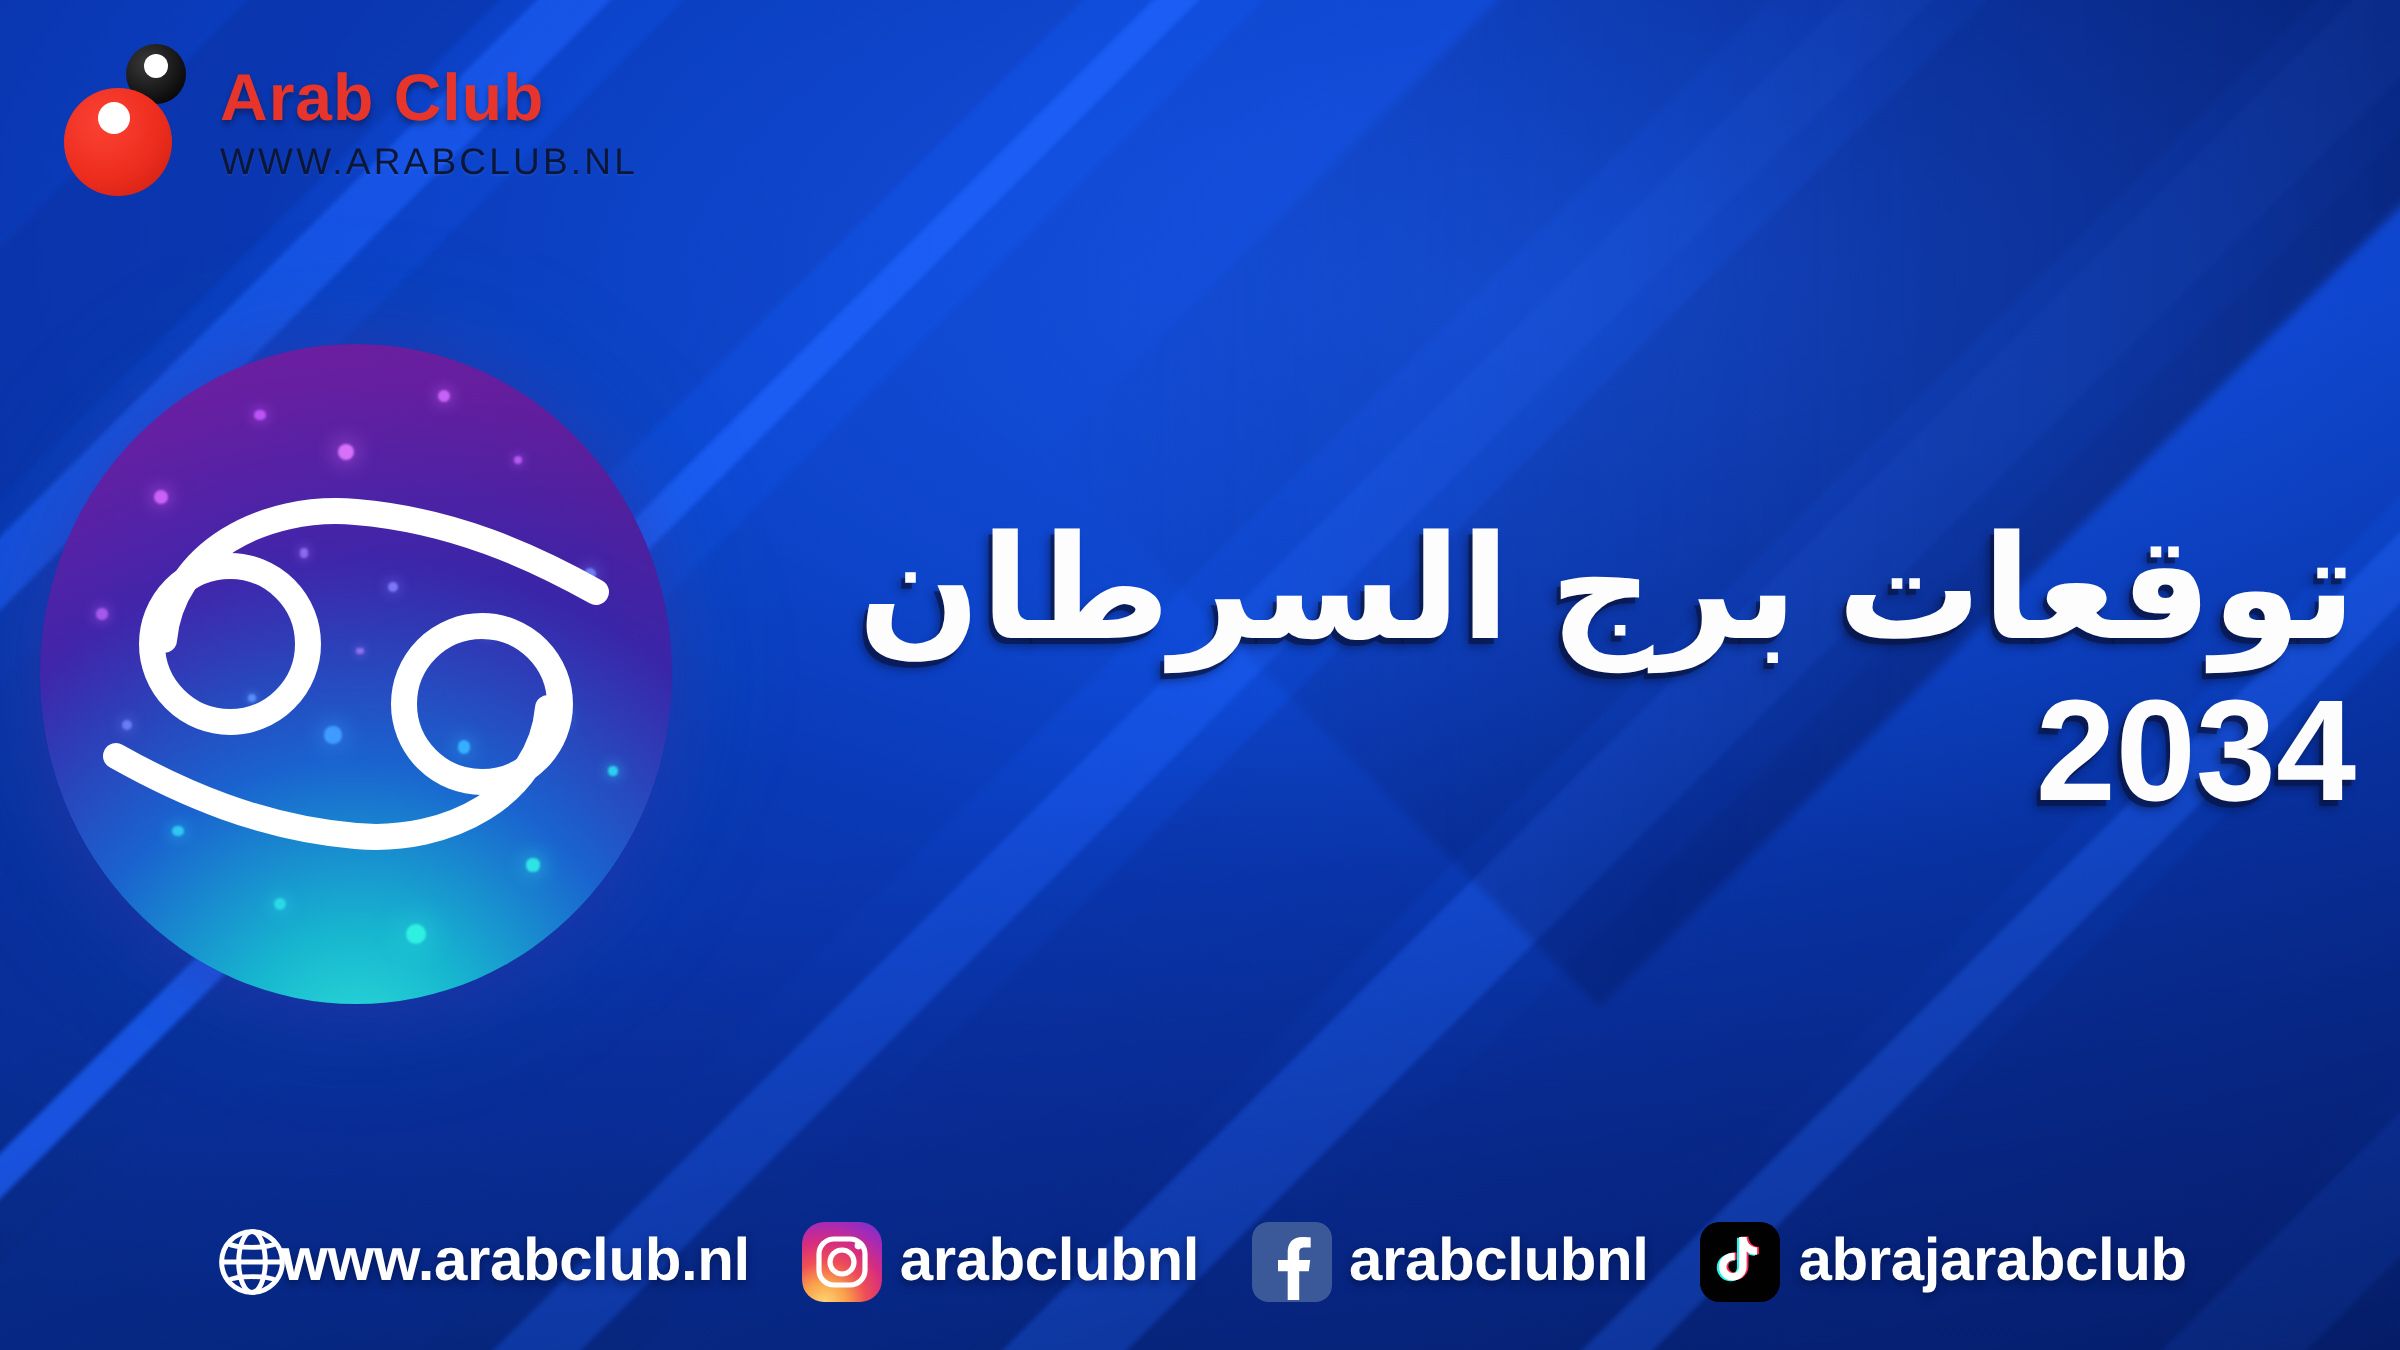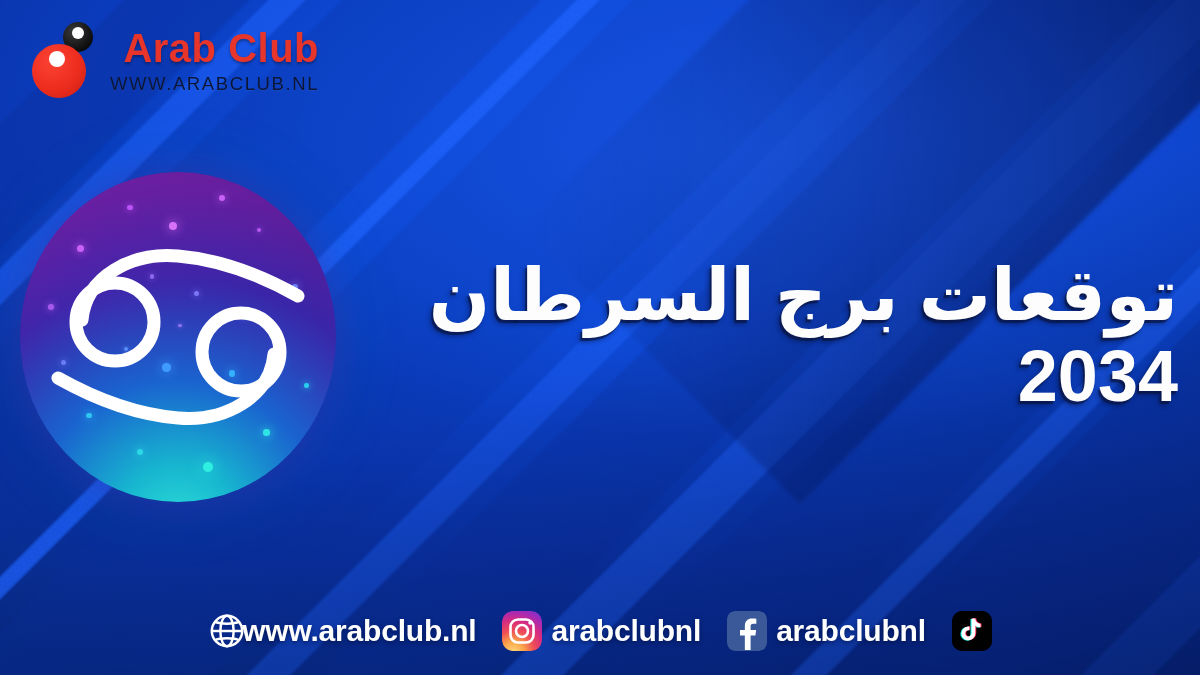--- a/index.html
+++ b/index.html
@@ -77,24 +77,23 @@
     width:54px; height:54px; border-radius:50%;
     background:radial-gradient(circle at 36% 32%, #fb4234 0%, #ed2d1e 55%, #c81d10 100%);
   }
   .ball-red .glint{
     position:absolute; left:17px; top:7px;
     width:16px; height:16px; border-radius:50%;
     background:#fff;
   }
   .brand-text{ line-height:1; padding-top:4px; }
   .brand-title{
-    font-size:40px; font-weight:700; letter-spacing:.5px;
+    font-size:33px; font-weight:700; letter-spacing:.5px;
     color:#e8352b;
     text-shadow:0 2px 3px rgba(0,0,0,.35);
-    text-align:right;
   }
   .brand-url{
     margin-top:7px;
     font-size:18.5px; font-weight:400; letter-spacing:1.6px;
     color:#0c1738;
     text-shadow:0 1px 1px rgba(255,255,255,.06);
   }
 
   
   .zodiac{
@@ -324,17 +323,18 @@
       <span class="ico ico-tt">
         <svg viewBox="0 0 40 40" xmlns="http://www.w3.org/2000/svg" aria-hidden="true">
           <rect x="0" y="0" width="40" height="40" rx="10" fill="#010101"></rect>
           <g transform="translate(9.5,7.5) scale(0.0425)">
             <path d="M448 209.9a210.1 210.1 0 0 1-122.8-39.3v178.8A162.6 162.6 0 1 1 185 188.3v89.9a74.6 74.6 0 1 0 52.2 71.2V0h88a121.2 121.2 0 0 0 1.9 22.2 122.2 122.2 0 0 0 53.9 80.2 121.4 121.4 0 0 0 67 20.1z" fill="#25f4ee" transform="translate(-26,10)"></path>
             <path d="M448 209.9a210.1 210.1 0 0 1-122.8-39.3v178.8A162.6 162.6 0 1 1 185 188.3v89.9a74.6 74.6 0 1 0 52.2 71.2V0h88a121.2 121.2 0 0 0 1.9 22.2 122.2 122.2 0 0 0 53.9 80.2 121.4 121.4 0 0 0 67 20.1z" fill="#fe2c55" transform="translate(22,-6)"></path>
             <path d="M448 209.9a210.1 210.1 0 0 1-122.8-39.3v178.8A162.6 162.6 0 1 1 185 188.3v89.9a74.6 74.6 0 1 0 52.2 71.2V0h88a121.2 121.2 0 0 0 1.9 22.2 122.2 122.2 0 0 0 53.9 80.2 121.4 121.4 0 0 0 67 20.1z" fill="#ffffff"></path>
           </g>
         </svg>
       </span>
+      <span class="social-label">abrajarabclub</span>
     </div>
 
   </div>
 
 </div>
 
 </body></html>

